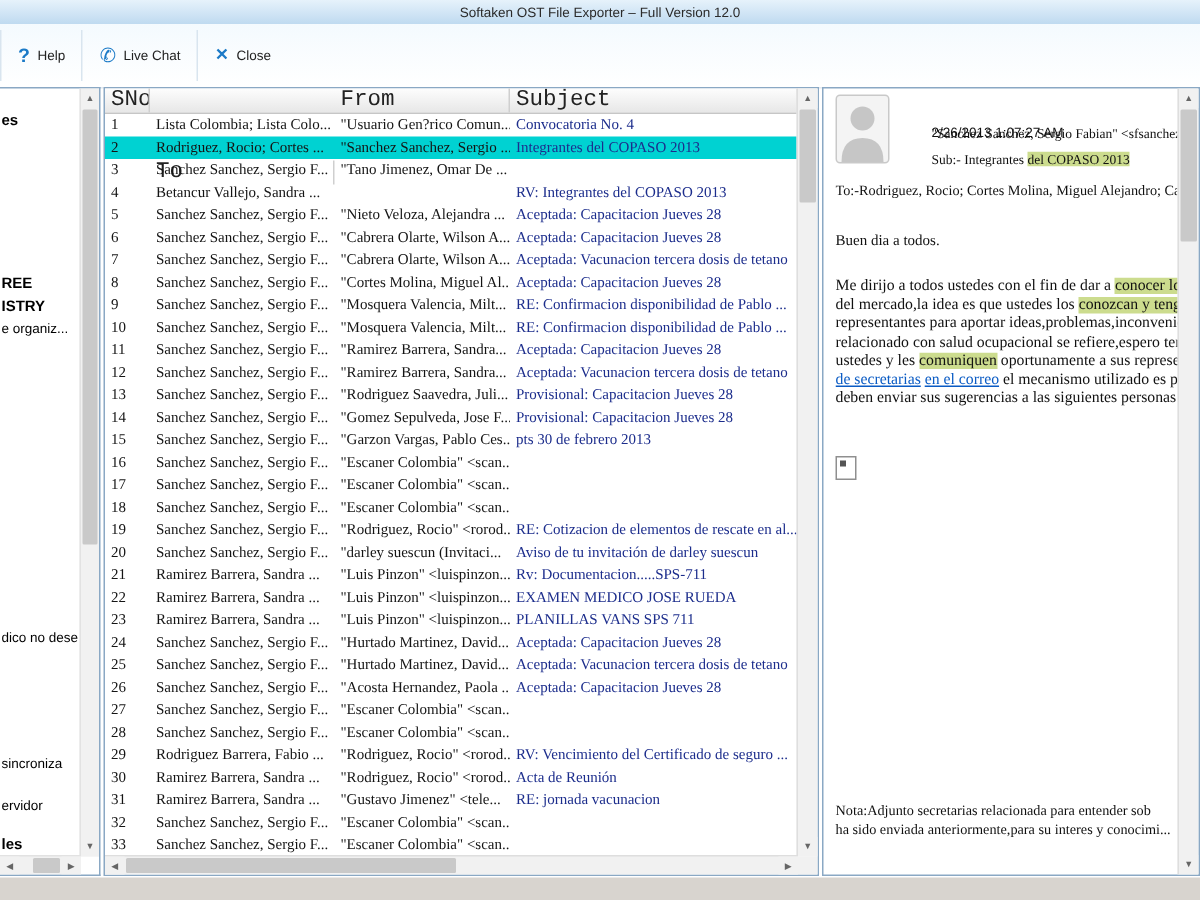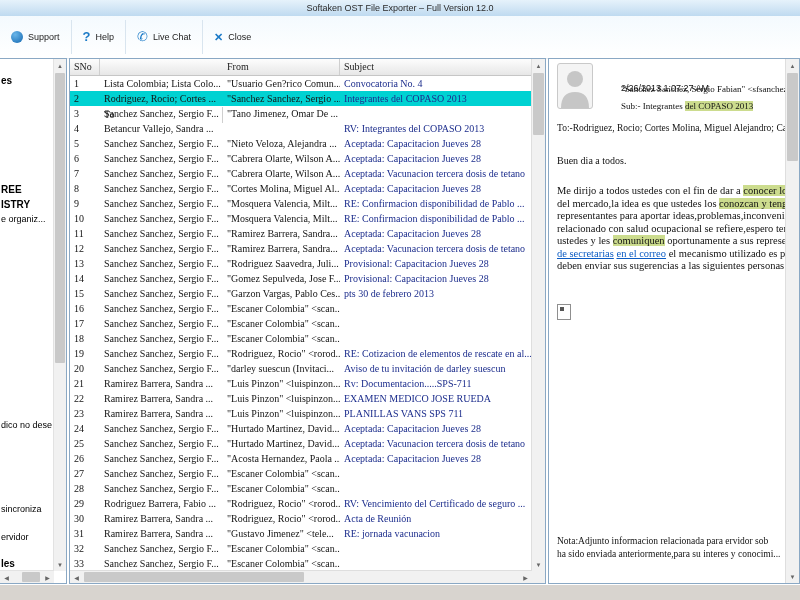--- a/index.html
+++ b/index.html
@@ -29,22 +29,22 @@
   .tree-panel{position:absolute;top:58px;left:0;width:67px;height:526px;
               border:1px solid #8aa8c4;border-left:none;background:#fff;box-sizing:border-box;overflow:hidden;}
   .tree-items{position:absolute;top:0;left:0;right:12px;bottom:12px;overflow:hidden;}
   .tree-item{position:absolute;left:1px;font-size:9px;color:#000;white-space:nowrap;}
   .tree-item.bold{font-weight:bold;font-size:10px;}
 
   .list-panel{position:absolute;top:58px;left:69px;width:477px;height:526px;
               border:1px solid #8aa8c4;background:#fff;box-sizing:border-box;}
   .lheader{position:absolute;top:0;left:0;right:13px;height:16px;
            background:linear-gradient(#fdfdfd,#e7e7e7);border-bottom:1px solid #c6c6c6;}
-  .hcell{position:absolute;top:0;height:16px;line-height:16px;font-size:10px;
-         font-family:Liberation Serif, serif;color:#222;padding-left:4px;
+  .hcell{position:absolute;top:0;height:16px;line-height:16px;font-size:15px;
+         font-family:Liberation Mono, monospace;color:#222;padding-left:4px;
          border-right:1px solid #cfcfcf;box-sizing:border-box;overflow:hidden;}
   .h-sno{left:0;width:30px;} .h-to{left:30px;width:123px;margin-top:48px;}
   .h-from{left:153px;width:117px;} .h-subject{left:270px;width:192px;}
 
   .lrows{position:absolute;top:17px;left:0;right:13px;bottom:12px;overflow:hidden;}
   .lrow{position:relative;height:15px;}
   .lrow.selected{background:#00d2d2;}
   .cell{position:absolute;top:0;height:15px;line-height:15px;overflow:hidden;
         white-space:nowrap;font-size:10px;font-family:"Liberation Serif",serif;
         color:#141414;padding-left:4px;box-sizing:border-box;}
@@ -92,24 +92,20 @@
 </head>
 <body>
 
 <div class="window">
 
   <div class="titlebar">
     <span>Softaken OST File Exporter – Full Version 12.0</span>
   </div>
 
   <div class="toolbar">
-    <div class="tb-btn">
-      <span class="ic-circle"></span>
-      <span>Support</span>
-    </div>
     <div class="tb-sep"></div>
     <div class="tb-btn">
       <span class="ic-q">?</span>
       <span>Help</span>
     </div>
     <div class="tb-sep"></div>
     <div class="tb-btn">
       <span class="ic-phone">✆</span>
       <span>Live Chat</span>
     </div>
@@ -378,21 +374,21 @@
         <div class="bline"><span>Me dirijo a todos ustedes con el fin de dar a </span><span class="hl">conocer los in</span></div>
         <div class="bline"><span>del mercado,la idea es que ustedes los </span><span class="hl">conozcan y tengan</span></div>
         <div class="bline"><span>representantes para aportar  ideas,problemas,inconvenie</span></div>
         <div class="bline"><span>relacionado con salud ocupacional se refiere,espero tena</span></div>
         <div class="bline"><span>ustedes y les </span><span class="hl">comuniquen</span><span> oportunamente a sus represent</span></div>
         <div class="bline"><span class="link">de secretarias</span><span> </span><span class="link">en el correo</span><span> el mecanismo utilizado es por</span></div>
         <div class="bline"><span>deben enviar sus sugerencias a las siguientes personas :</span></div>
       </div>
     <div class="attach"></div>
     <div class="p-nota" id="nota">
-        <div>Nota:Adjunto informacion relacionada para ervidor sob</div>
+        <div>Nota:Adjunto secretarias relacionada para entender sob</div>
         <div>ha sido enviada anteriormente,para su interes y conocimi...</div>
       </div>
     <div class="sb sb-v prev-vscroll">
       <div class="sb-arrow" style="top:0">▲</div>
       <div class="sb-thumb" style="left:1px;right:1px;top:14px;height:88px"></div>
       <div class="sb-arrow" style="bottom:0">▼</div>
     </div>
   </div>
 
   <div class="bottom-strip"></div>

